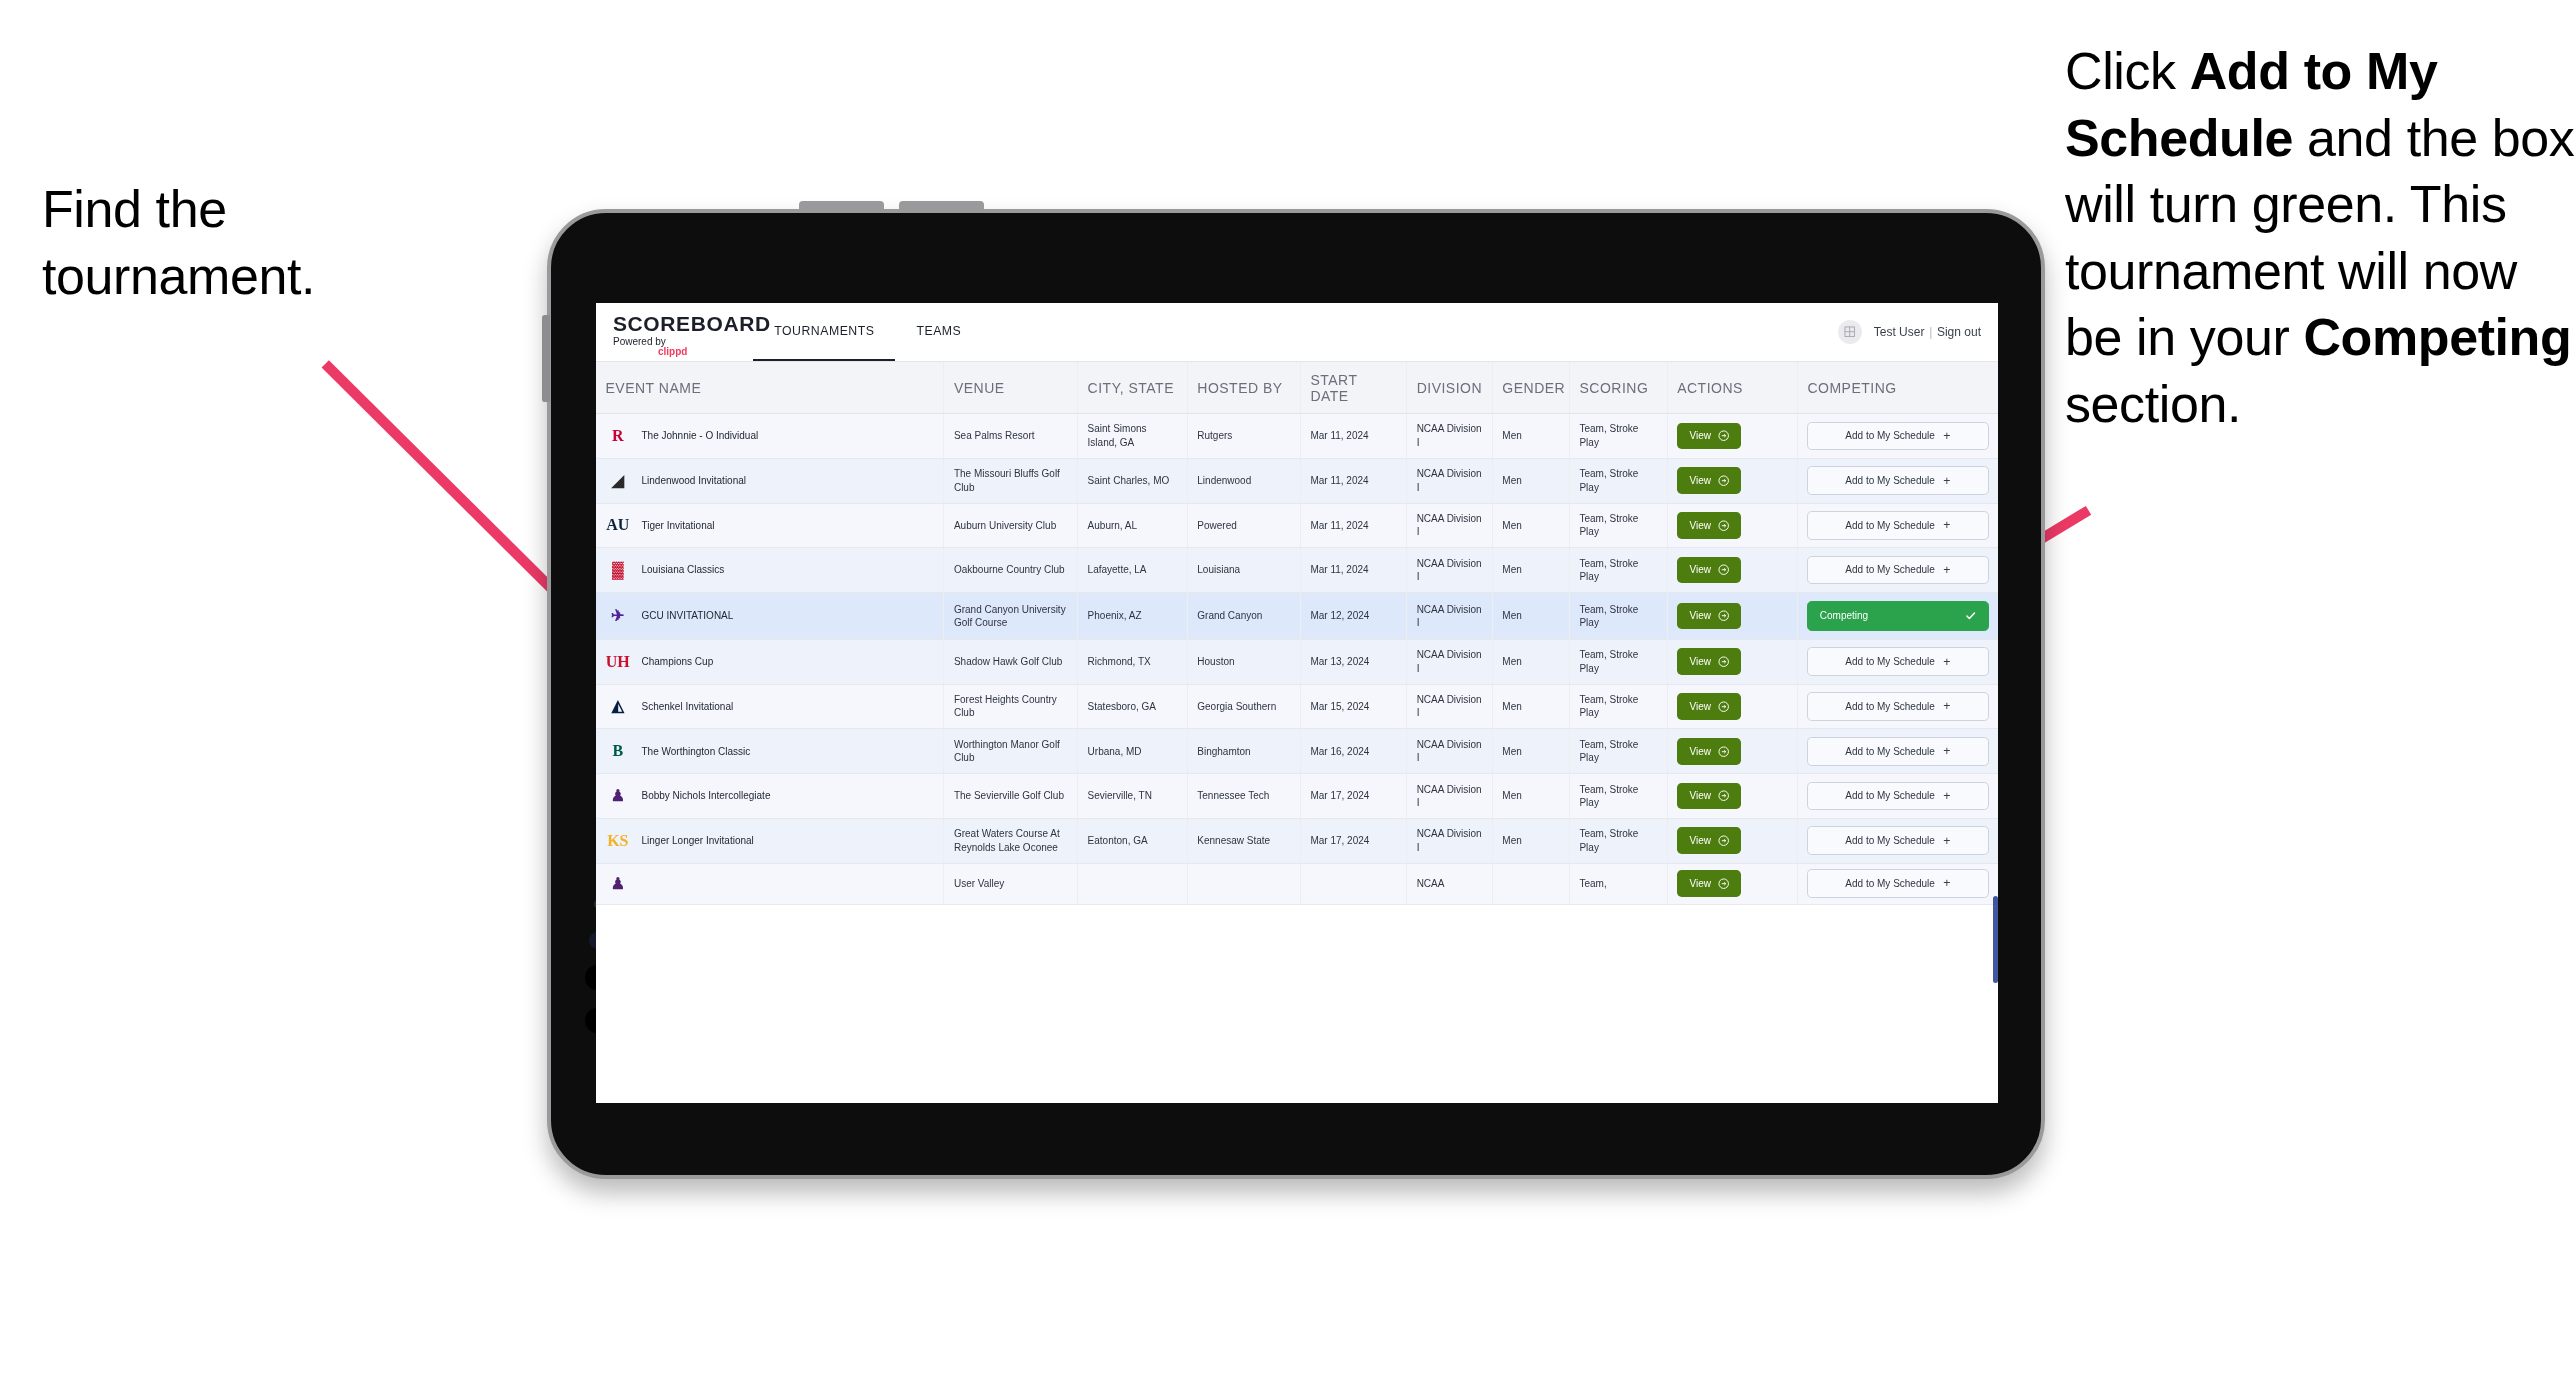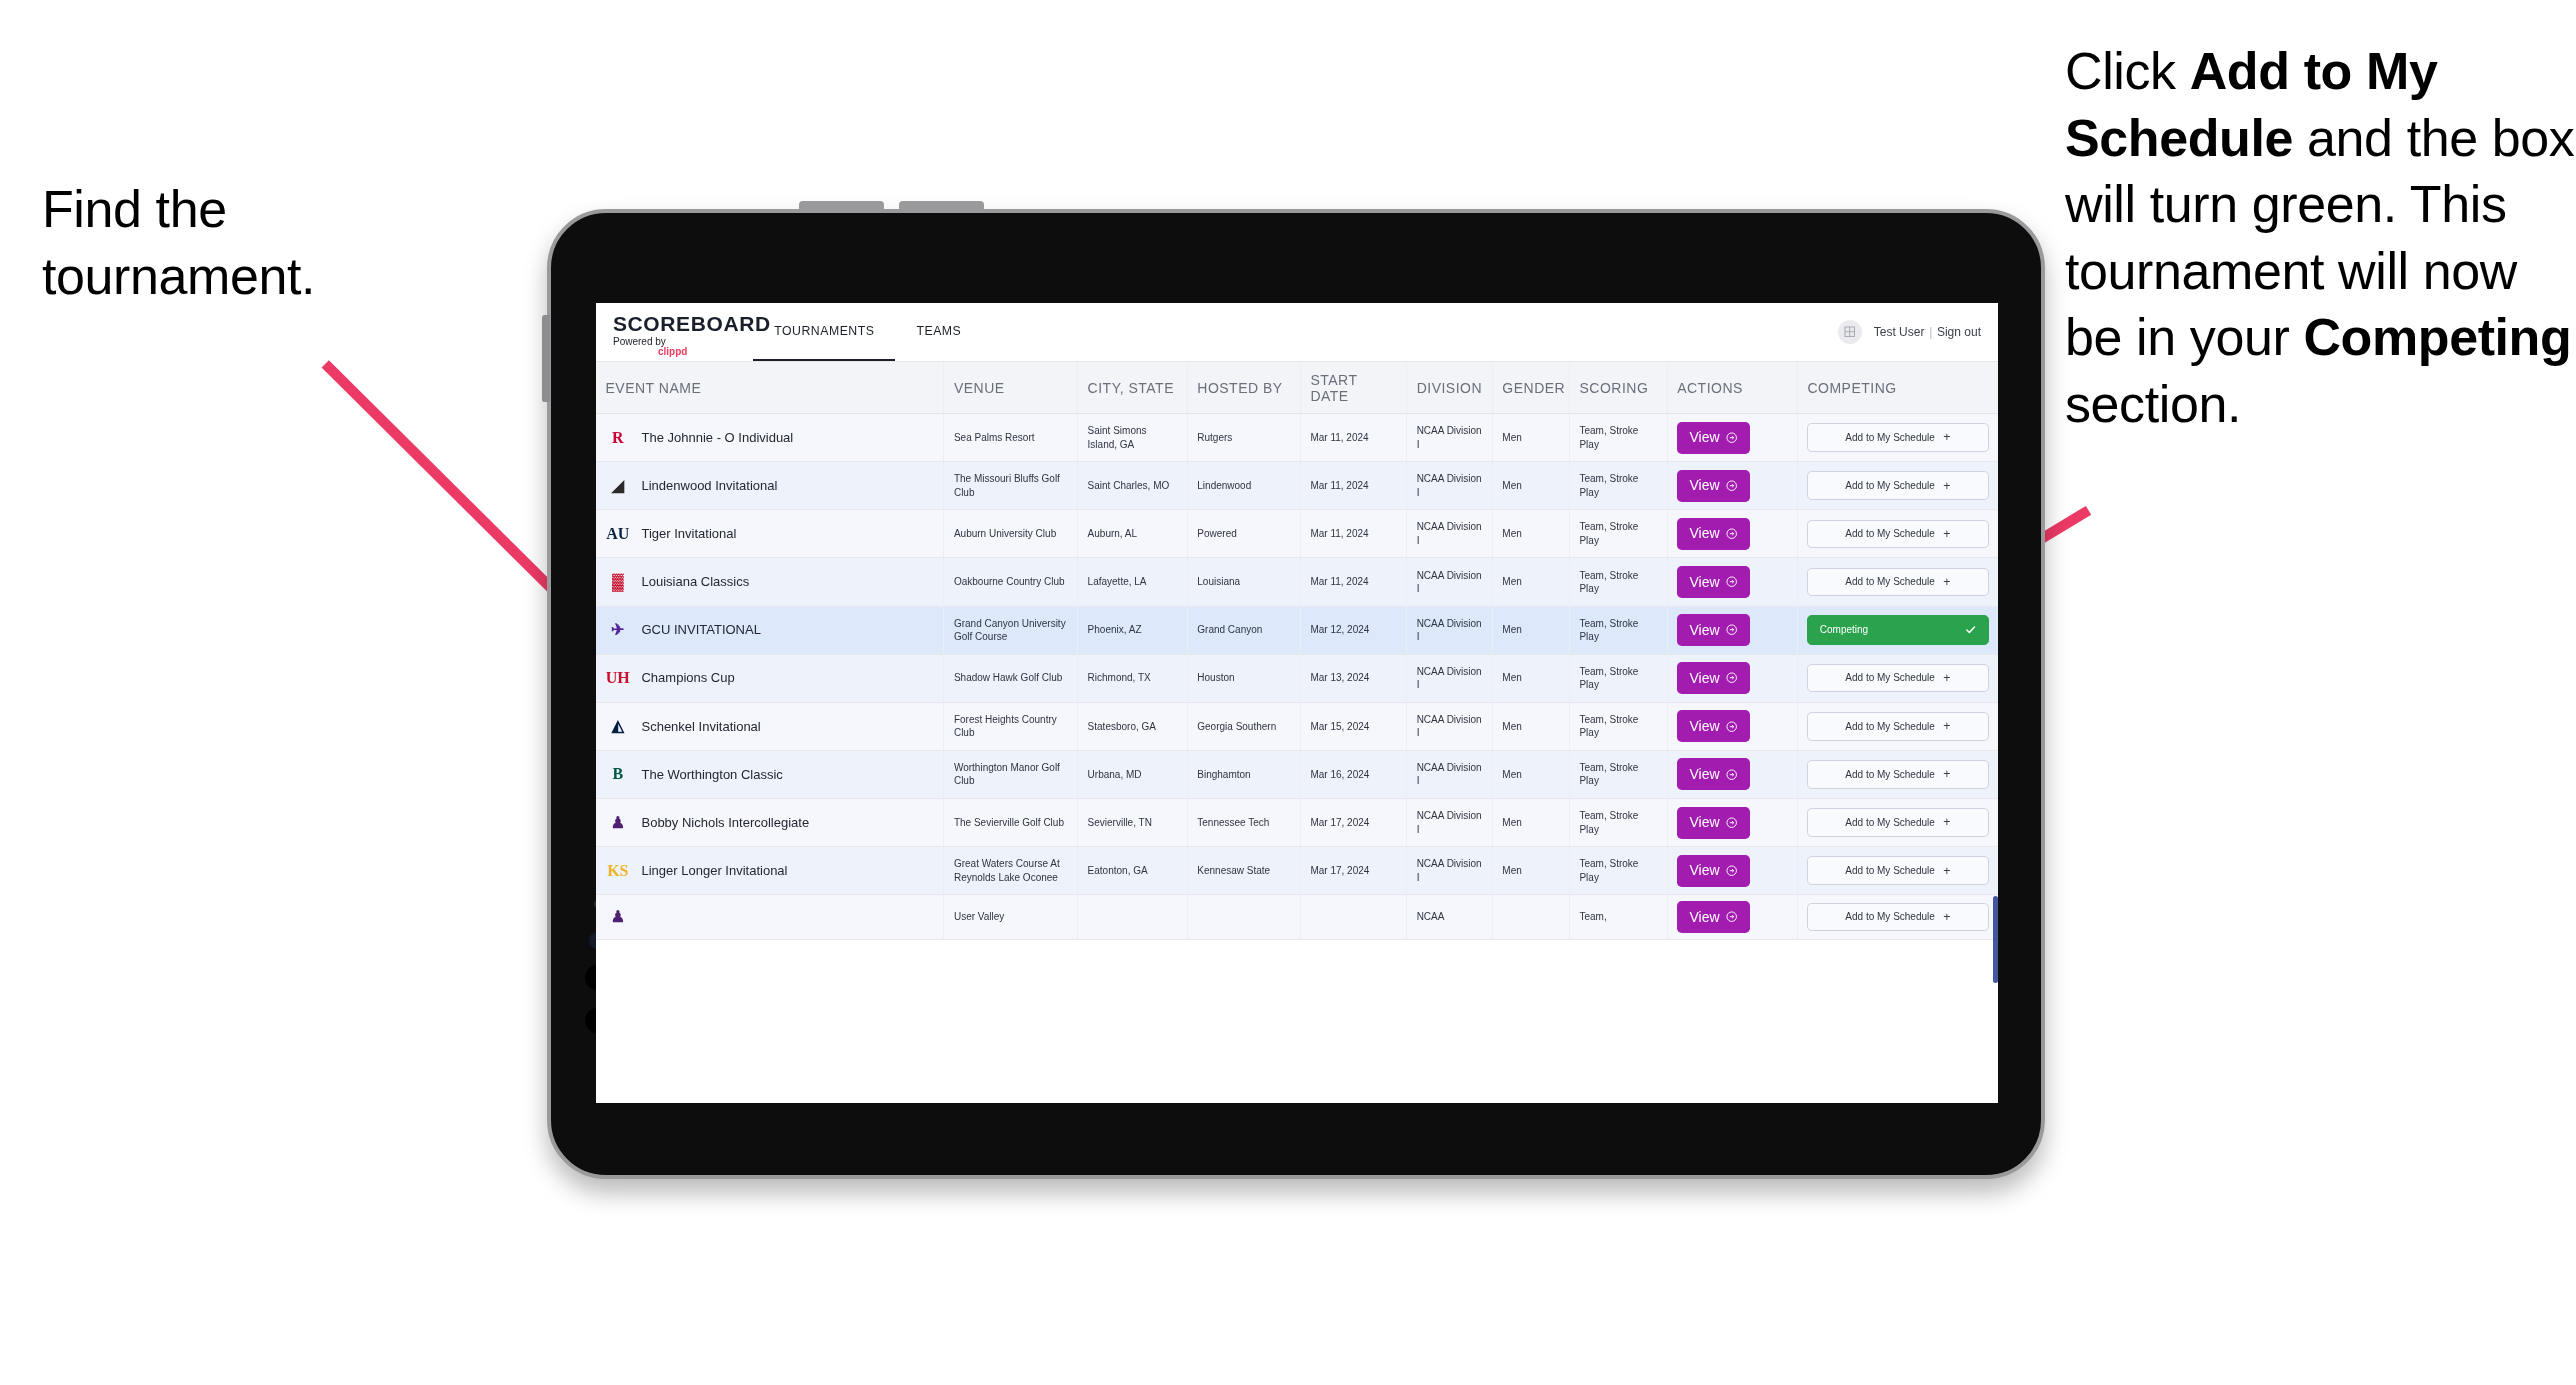--- a/index.html
+++ b/index.html
@@ -158,28 +158,28 @@
   tbody tr.alt { background:#eef2fb; }
   tbody tr.selected { background:#dde8fb; }
 
   .evcell { display:flex; align-items:center; gap:11.4px; }
   .evlogo {
     width:24.6px; height:24.6px; flex:0 0 24.6px;
     display:flex; align-items:center; justify-content:center;
     font-weight:700; font-size:16px; line-height:1;
     font-family: "Liberation Serif", serif;
   }
-  .evname { font-size:13px; color:#232833; }
+  .evname { font-size:10px; color:#232833; }
 
   .btn-view {
     display:inline-flex; align-items:center; justify-content:center; gap:6.6px;
-    background:#a21caf; color:#fff;
+    background:#4d7c0f; color:#fff;
     border-radius:4.7px;
     padding: 6.6px 12.3px;
-    font-size:14px;
+    font-size:10px;
     cursor:pointer;
     min-width: 59px;
   }
   .btn-add {
     display:inline-flex; align-items:center; justify-content:center; gap:8.5px;
     background:#f8fafd; color:#2f3440;
     border:0.9px solid #ccd2de;
     border-radius:4.7px;
     padding: 6.6px 9.5px;
     font-size:10px;

